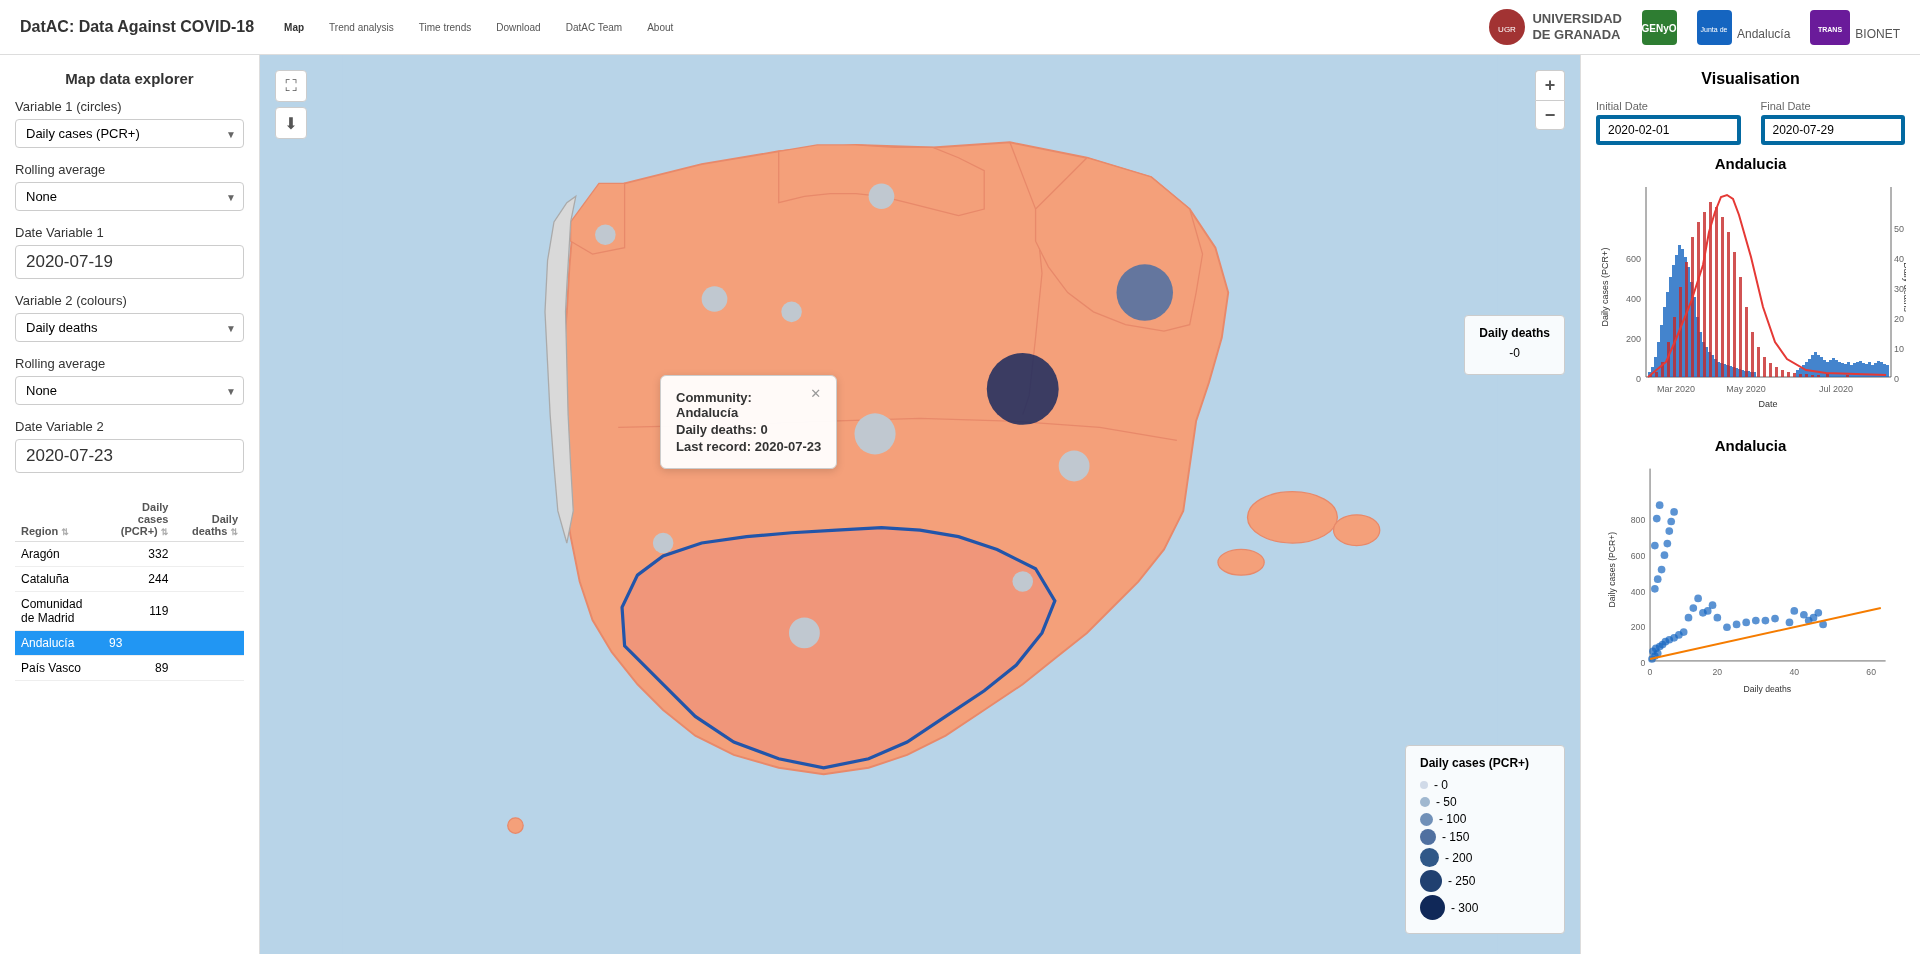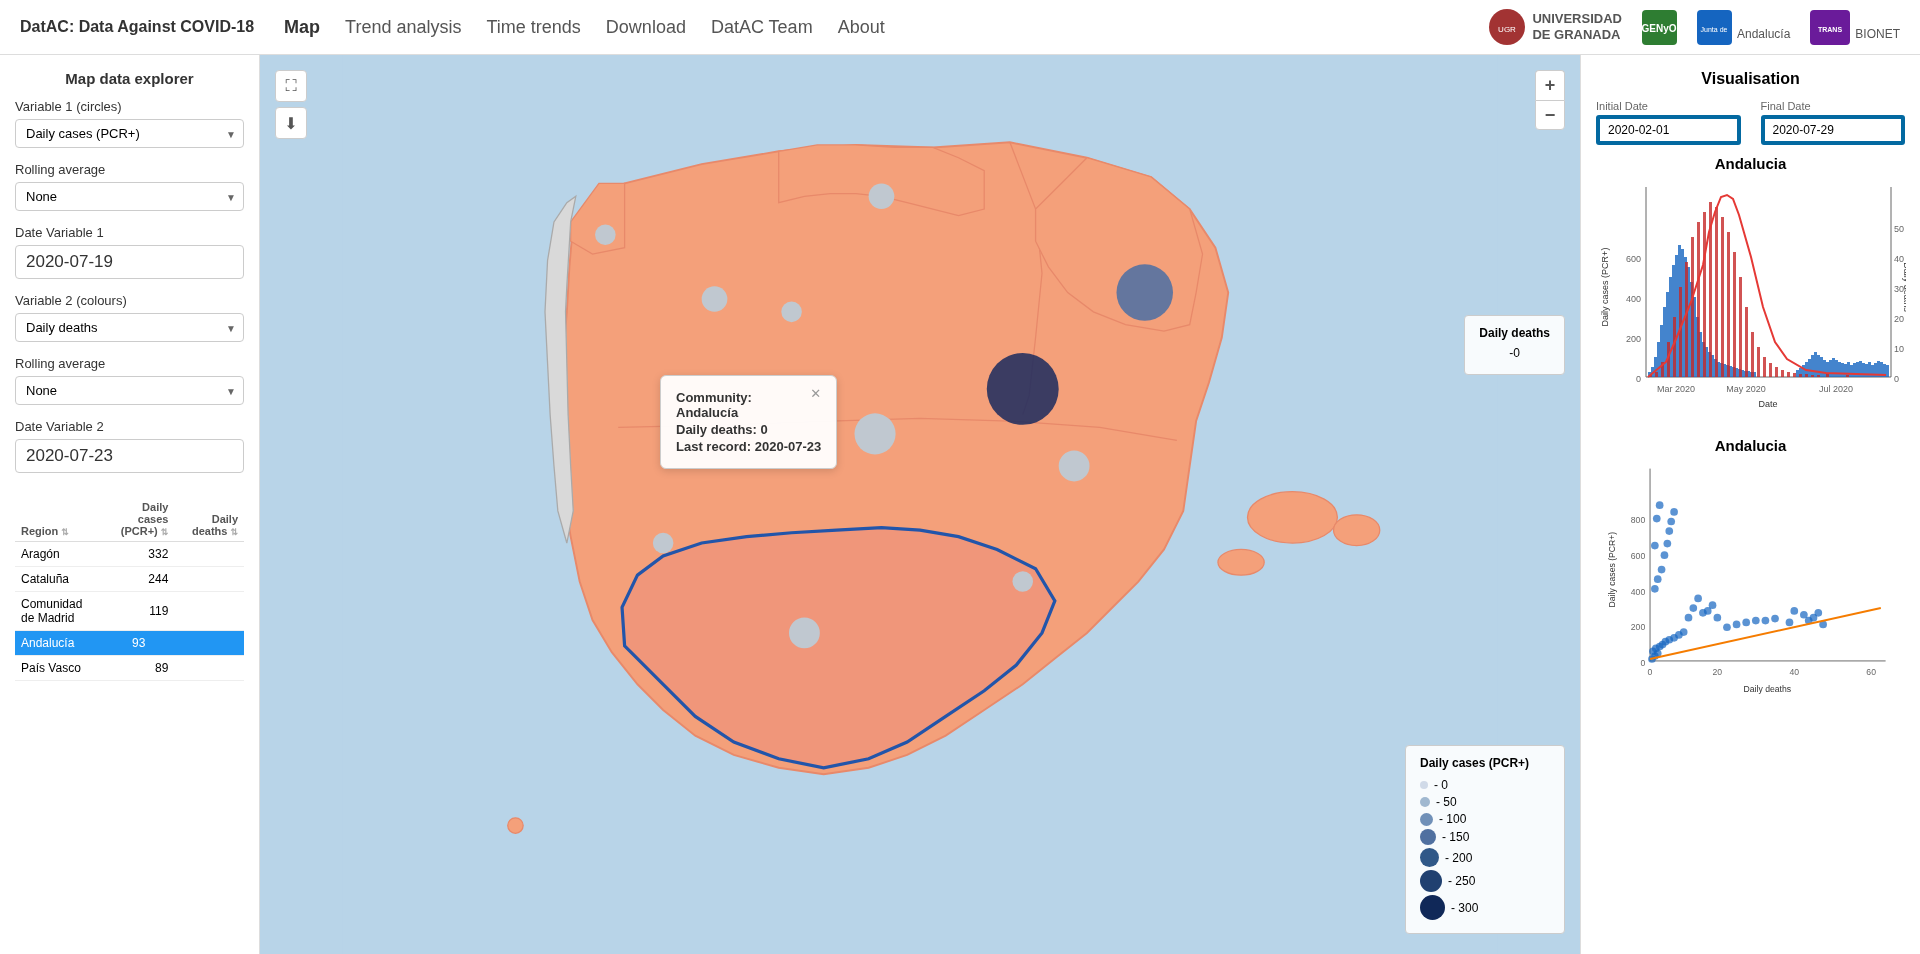--- a/index.html
+++ b/index.html
@@ -8,21 +8,21 @@
     
     #header {
       display: flex; align-items: center;
       height: 55px; background: #fff;
       border-bottom: 1px solid #ddd;
       padding: 0 20px; gap: 30px;
       position: fixed; top: 0; left: 0; right: 0; z-index: 100;
     }
     #header .app-title { font-weight: bold; font-size: 16px; color: #333; white-space: nowrap; }
     #header nav { display: flex; gap: 25px; }
-    #header nav a { text-decoration: none; color: #555; font-size: 18px; }
+    #header nav a { text-decoration: none; color: #555; font-size: 10px; }
     #header .logos { margin-left: auto; display: flex; align-items: center; gap: 20px; }
     .logo-block { display: flex; align-items: center; gap: 5px; font-size: 12px; color: #555; }
 
     
     #main { display: flex; margin-top: 55px; height: calc(954px - 55px); }
 
     
     #sidebar {
       width: 260px; min-width: 260px;
       background: #fff; border-right: 1px solid #ddd;
@@ -248,21 +248,21 @@
             <td style="text-align:right">244</td>
             <td style="text-align:right"></td>
           </tr>
           <tr>
             <td>Comunidad<br>de Madrid</td>
             <td style="text-align:right">119</td>
             <td style="text-align:right"></td>
           </tr>
           <tr class="selected">
             <td>Andalucía</td>
-            <td style="text-align:center">93</td>
+            <td style="text-align:left">93</td>
             <td style="text-align:right"></td>
           </tr>
           <tr>
             <td>País Vasco</td>
             <td style="text-align:right">89</td>
             <td style="text-align:right"></td>
           </tr>
         </tbody>
       </table>
     </div>

